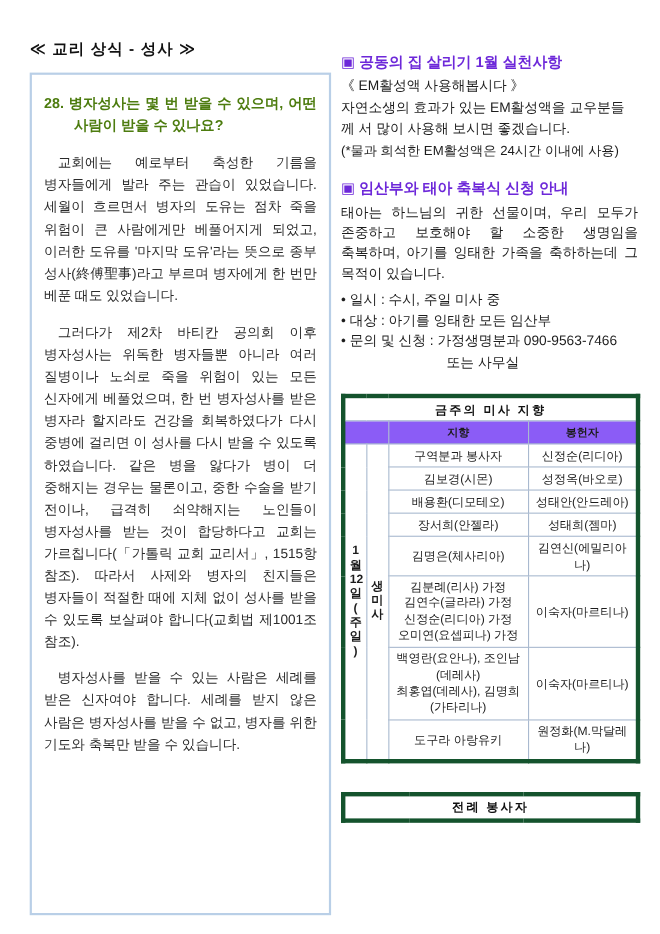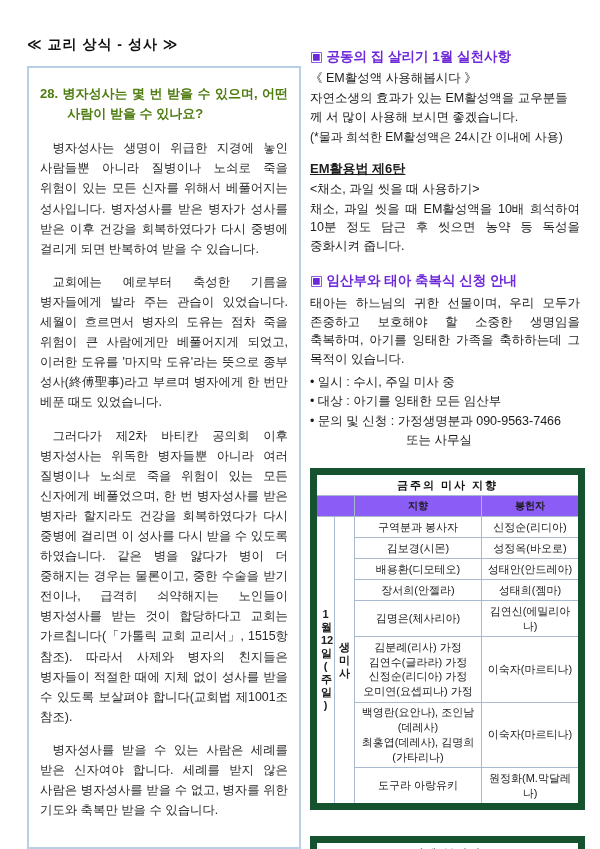--- a/index.html
+++ b/index.html
@@ -41,21 +41,21 @@
   .em-tip { margin-top:14px; }
   .em-tip-title { font-weight:bold; font-size:13px; text-decoration:underline; margin-bottom:3px; }
   .bullet-list { margin-top:4px; font-size:12.5px; line-height:1.55; }
   .bullet-item { white-space:pre-line; }
   .bullet-cont { margin-left:96px; }
   .section-gap { height:16px; }
 
   
   .tbl-wrap { margin-top:18px; }
   table { width:100%; border-collapse:collapse; table-layout:fixed; }
-  .tbl { border:7px solid #14532d; }
+  .tbl { border:4px solid #14532d; }
   .tbl td, .tbl th { border:1px solid #a9b9cf; }
   .tbl-title {
     background:#c9d6ea; font-weight:bold; font-size:14px; color:#111;
     text-align:center; padding:5px 0; letter-spacing:2px;
     border-bottom:1.5px solid #44659a;
   }
   .tbl th { font-weight:bold; font-size:10px; padding:3px 2px; text-align:center; background:#8b5cf6; }
   .tbl td { font-size:11px; padding:2.5px 4px; vertical-align:middle; background:#fff; }
   .cell-left { text-align:center; }
   .vert {
@@ -66,40 +66,34 @@
 </style>
 </head>
 <body>
 
 <div class="page">
 
   <div class="left-col">
     <div class="section-header">≪ 교리 상식 - 성사 ≫</div>
     <div class="qa-box">
       <div class="qa-title">28. 병자성사는 몇 번 받을 수 있으며, 어떤 사람이 받을 수 있나요?</div>
-      <div class="qa-para">병자성사는 생명이 위급한 지경에 놓인 사람들뿐 아니라 질병이나 노쇠로 죽을 위험이 있는 모든 신자를 위해서 베풀어지는 성사입니다. 병자성사를 받은 병자가 성사를 받은 이후 건강을 회복하였다가 다시 중병에 걸리게 되면 반복하여 받을 수 있습니다.</div>
       <div class="qa-para">교회에는 예로부터 축성한 기름을 병자들에게 발라 주는 관습이 있었습니다. 세월이 흐르면서 병자의 도유는 점차 죽을 위험이 큰 사람에게만 베풀어지게 되었고, 이러한 도유를 '마지막 도유'라는 뜻으로 종부 성사(終傅聖事)라고 부르며 병자에게 한 번만 베푼 때도 있었습니다.</div>
       <div class="qa-para">그러다가 제2차 바티칸 공의회 이후 병자성사는 위독한 병자들뿐 아니라 여러 질병이나 노쇠로 죽을 위험이 있는 모든 신자에게 베풀었으며, 한 번 병자성사를 받은 병자라 할지라도 건강을 회복하였다가 다시 중병에 걸리면 이 성사를 다시 받을 수 있도록 하였습니다. 같은 병을 앓다가 병이 더 중해지는 경우는 물론이고, 중한 수술을 받기 전이나, 급격히 쇠약해지는 노인들이 병자성사를 받는 것이 합당하다고 교회는 가르칩니다(「가톨릭 교회 교리서」, 1515항 참조). 따라서 사제와 병자의 친지들은 병자들이 적절한 때에 지체 없이 성사를 받을 수 있도록 보살펴야 합니다(교회법 제1001조 참조).</div>
       <div class="qa-para">병자성사를 받을 수 있는 사람은 세례를 받은 신자여야 합니다. 세례를 받지 않은 사람은 병자성사를 받을 수 없고, 병자를 위한 기도와 축복만 받을 수 있습니다.</div>
     </div>
   </div>
 
   <div class="right-col">
 
     <div>
       <div class="r-heading">▣ 공동의 집 살리기 1월 실천사항</div>
       <div class="r-sub">《 EM활성액 사용해봅시다 》</div>
       <div class="r-body">자연소생의 효과가 있는 EM활성액을 교우분들
 께 서 많이 사용해 보시면 좋겠습니다.</div>
       <div class="r-note">(*물과 희석한 EM활성액은 24시간 이내에 사용)</div>
-      <div class="em-tip">
-        <div class="em-tip-title">EM활용법 제6탄</div>
-        <div class="r-sub">&lt;채소, 과일 씻을 때 사용하기&gt;</div>
-        <div class="r-body">채소, 과일 씻을 때 EM활성액을 10배 희석하여 10분 정도 담근 후 씻으면 농약 등 독성을 중화시켜 줍니다.</div>
-      </div>
     </div>
 
     <div class="section-gap"></div>
 
     <div>
       <div class="r-heading">▣ 임산부와 태아 축복식 신청 안내</div>
       <div class="r-body">태아는 하느님의 귀한 선물이며, 우리 모두가 존중하고 보호해야 할 소중한 생명임을 축복하며, 아기를 잉태한 가족을 축하하는데 그 목적이 있습니다.</div>
       <div class="bullet-list">
         <div class="bullet-item">• 일시 : 수시, 주일 미사 중</div>
         <div class="bullet-item">• 대상 : 아기를 잉태한 모든 임산부</div>

